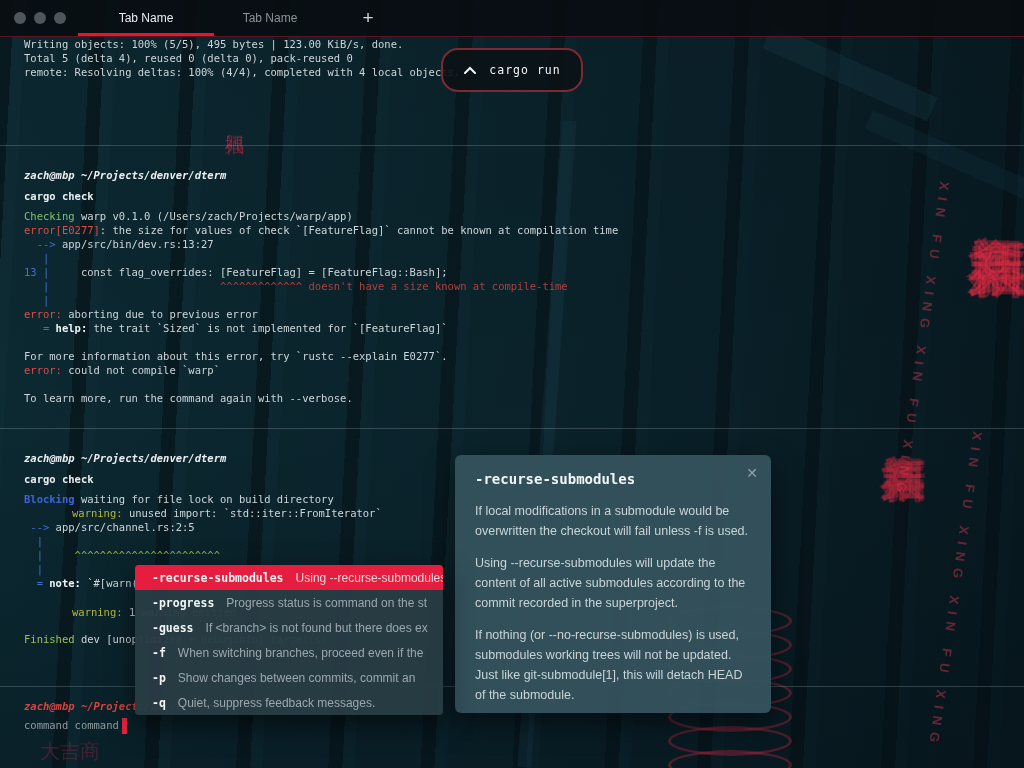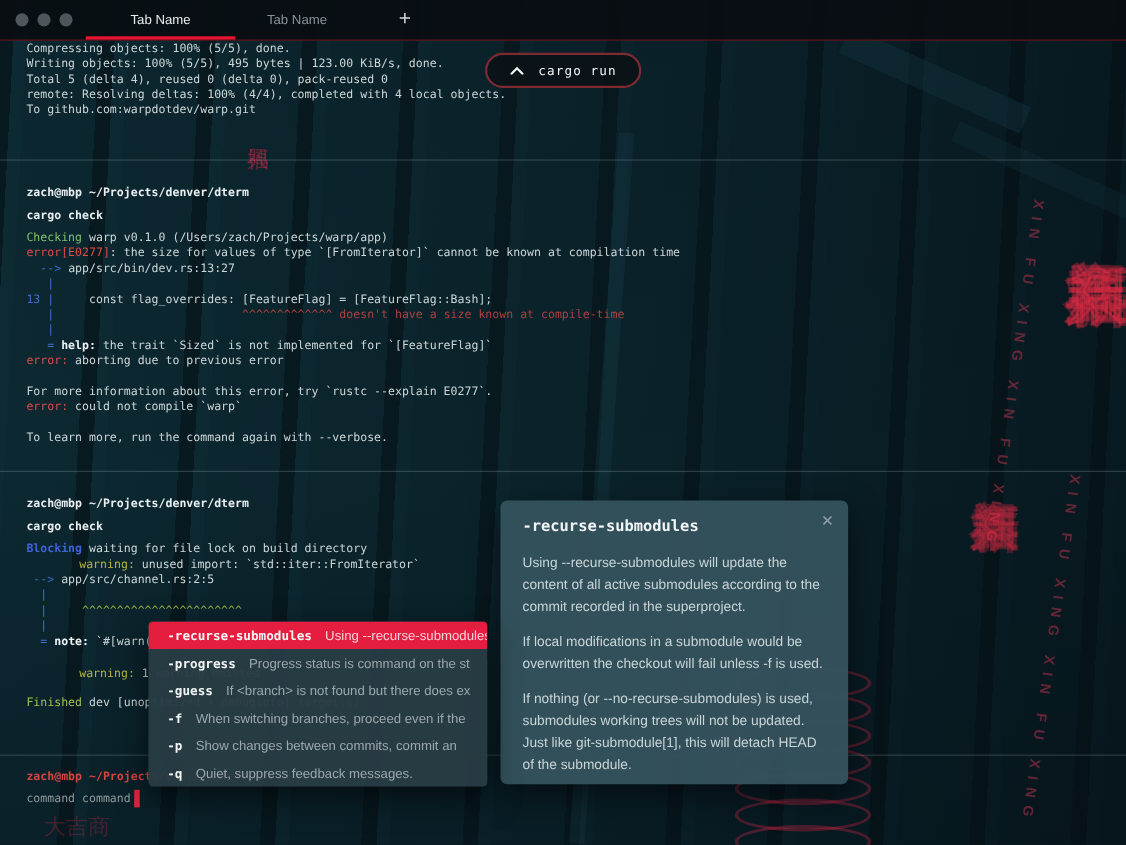--- a/index.html
+++ b/index.html
@@ -32,38 +32,38 @@
   .tab{position:absolute;top:0;height:36px;display:flex;align-items:center;
     justify-content:center;font-size:12px;cursor:default;}
   #tab-active{left:78px;width:136px;color:#e8edf0;}
   #tab-active .underline{position:absolute;left:0;bottom:0;width:100%;height:3px;background:#e8132f;}
   #tab-inactive{left:216px;width:108px;color:#8b949a;}
   #new-tab{position:absolute;left:352px;top:0;width:32px;height:36px;display:flex;
     align-items:center;justify-content:center;color:#cfd6da;font-size:19px;font-weight:300;}
   
   .tblock{position:absolute;left:24px;z-index:5;}
   .tline{height:14px;line-height:14px;font-size:10.5px;white-space:pre;}
-  .prompt{font-weight:bold;color:#e9eef1;}
+  .prompt{font-weight:bold;color:#e9eef1;font-style:italic;}
   .cmd{font-weight:bold;color:#e9eef1;margin-top:7px;}
   .tlines{margin-top:6px;}
   .c-fg{color:#ccd6d9;}      .c-bold{color:#eef3f5;font-weight:bold;}
   .c-red{color:#df4d47;}     .c-dred{color:#ad4040;}
   .c-green{color:#7fc16f;}   .c-ygreen{color:#9fc04e;}
   .c-green2{color:#8fae3f;}  .c-yellow{color:#b3b63f;margin-left:48px;}
   .c-blue{color:#3f6fd1;}    .c-blueb{color:#3d63d6;font-weight:bold;}
   .divider{position:absolute;left:0;width:1024px;height:1px;
     background:rgba(220,230,235,.20);z-index:5;}
   #s1{top:37px;} #div1{top:145px;} #s2{top:168px;} #div2{top:428px;}
   #s3{top:451px;} #div3{top:686px;} #s4{top:699px;}
   #s4 .prompt{color:#d8443f;}
   #input-line{margin-top:5px;color:#8f9ba0;}
   #cursor{display:inline-block;width:5px;height:16px;background:#e5243f;
     vertical-align:middle;margin-left:3px;}
   
-  #pill{position:absolute;left:441px;top:48px;width:142px;height:32px;z-index:15;
+  #pill{position:absolute;left:441px;top:48px;width:142px;height:44px;z-index:15;
     background:rgba(11,18,22,.92);border:2px solid #7d2a31;border-radius:17px;
     box-sizing:border-box;display:flex;align-items:center;justify-content:center;gap:12px;}
   #pill .plabel{color:#f2f5f6;font-size:11.5px;letter-spacing:1px;}
   
   #dropdown{position:absolute;left:135px;top:565px;width:308px;z-index:30;
     background:rgba(40,60,68,.97);border-radius:4px;overflow:hidden;
     box-shadow:0 10px 28px rgba(0,0,0,.55);}
   .ac-row{height:25px;display:flex;align-items:center;padding-left:17px;
     white-space:nowrap;overflow:hidden;}
   .ac-flag{font-size:11.5px;font-weight:bold;color:#f1f5f6;margin-right:12px;flex:0 0 auto;}
@@ -99,42 +99,40 @@
       <div class="ring"></div>
     <div class="ring"></div>
       <div class="ring"></div>
       <div class="ring"></div>
       <div class="ring"></div>
   </div>
 </div>
 
 <div class="tblock" id="s1">
   <div class="tlines" style="margin-top:0;" id="s1-lines">
-      <div class="tline"><span class="c-fg">Compressing objects: 100% (5/5), done.</span></div>
       <div class="tline"><span class="c-fg">Writing objects: 100% (5/5), 495 bytes | 123.00 KiB/s, done.</span></div>
       <div class="tline"><span class="c-fg">Total 5 (delta 4), reused 0 (delta 0), pack-reused 0</span></div>
       <div class="tline"><span class="c-fg">remote: Resolving deltas: 100% (4/4), completed with 4 local objects.</span></div>
-      <div class="tline"><span class="c-fg">To github.com:warpdotdev/warp.git</span></div>
     </div>
 </div>
 <div class="divider" id="div1"></div>
 
 <div class="tblock" id="s2">
   <div class="tline prompt">zach@mbp ~/Projects/denver/dterm</div>
   <div class="tline cmd">cargo check</div>
   <div class="tlines" id="s2-lines">
       <div class="tline"><span class="c-green">Checking</span><span class="c-fg"> warp v0.1.0 (/Users/zach/Projects/warp/app)</span></div>
-      <div class="tline"><span class="c-red">error[E0277]</span><span class="c-fg">: the size for values of type `[FromIterator]` cannot be known at compilation time</span></div>
+      <div class="tline"><span class="c-red">error[E0277]</span><span class="c-fg">: the size for values of check `[FeatureFlag]` cannot be known at compilation time</span></div>
       <div class="tline"><span class="c-blue">  --&gt; </span><span class="c-fg">app/src/bin/dev.rs:13:27</span></div>
       <div class="tline"><span class="c-blue">   |</span></div>
       <div class="tline"><span class="c-blue">13 |</span><span class="c-fg">     const flag_overrides: [FeatureFlag] = [FeatureFlag::Bash];</span></div>
       <div class="tline"><span class="c-blue">   |</span><span class="c-fg">                           </span><span class="c-dred">^^^^^^^^^^^^^ doesn't have a size known at compile-time</span></div>
       <div class="tline"><span class="c-blue">   |</span></div>
+      <div class="tline"><span class="c-red">error:</span><span class="c-fg"> aborting due to previous error</span></div>
       <div class="tline"><span class="c-blue">   = </span><span class="c-bold">help:</span><span class="c-fg"> the trait `Sized` is not implemented for `[FeatureFlag]`</span></div>
-      <div class="tline"><span class="c-red">error:</span><span class="c-fg"> aborting due to previous error</span></div>
       <div class="tline"></div>
       <div class="tline"><span class="c-fg">For more information about this error, try `rustc --explain E0277`.</span></div>
       <div class="tline"><span class="c-red">error:</span><span class="c-fg"> could not compile `warp`</span></div>
       <div class="tline"></div>
       <div class="tline"><span class="c-fg">To learn more, run the command again with --verbose.</span></div>
     </div>
 </div>
 <div class="divider" id="div2"></div>
 
 <div class="tblock" id="s3">
@@ -190,22 +188,22 @@
     <div class="ac-row">
       <span class="ac-flag">-q</span>
       <span class="ac-desc">Quiet, suppress feedback messages.</span>
     </div>
   </div>
 
 <div id="docpanel">
   <div id="doc-close">✕</div>
   <div id="doc-title">-recurse-submodules</div>
   <div id="doc-paras">
+      <p>If local modifications in a submodule would be overwritten the checkout will fail unless -f is used.</p>
       <p>Using --recurse-submodules will update the content of all active submodules according to the commit recorded in the superproject.</p>
-      <p>If local modifications in a submodule would be overwritten the checkout will fail unless -f is used.</p>
       <p>If nothing (or --no-recurse-submodules) is used, submodules working trees will not be updated. Just like git-submodule[1], this will detach HEAD of the submodule.</p>
     </div>
 </div>
 
 <div id="header">
   <div id="traffic">
     <div class="dot"></div>
     <div class="dot"></div>
     <div class="dot"></div>
   </div>

